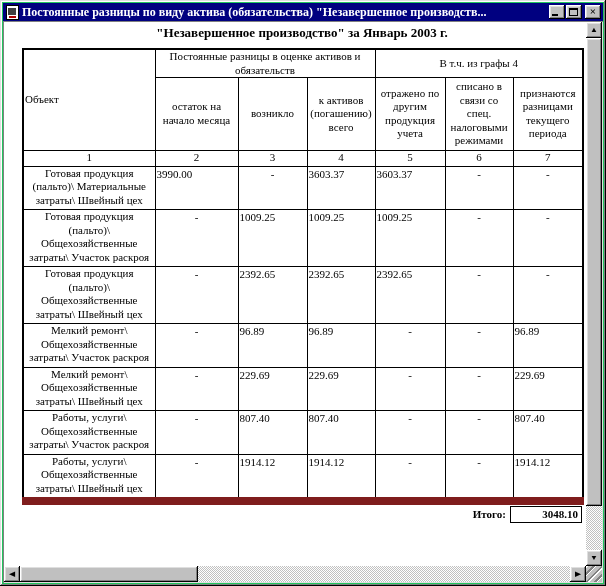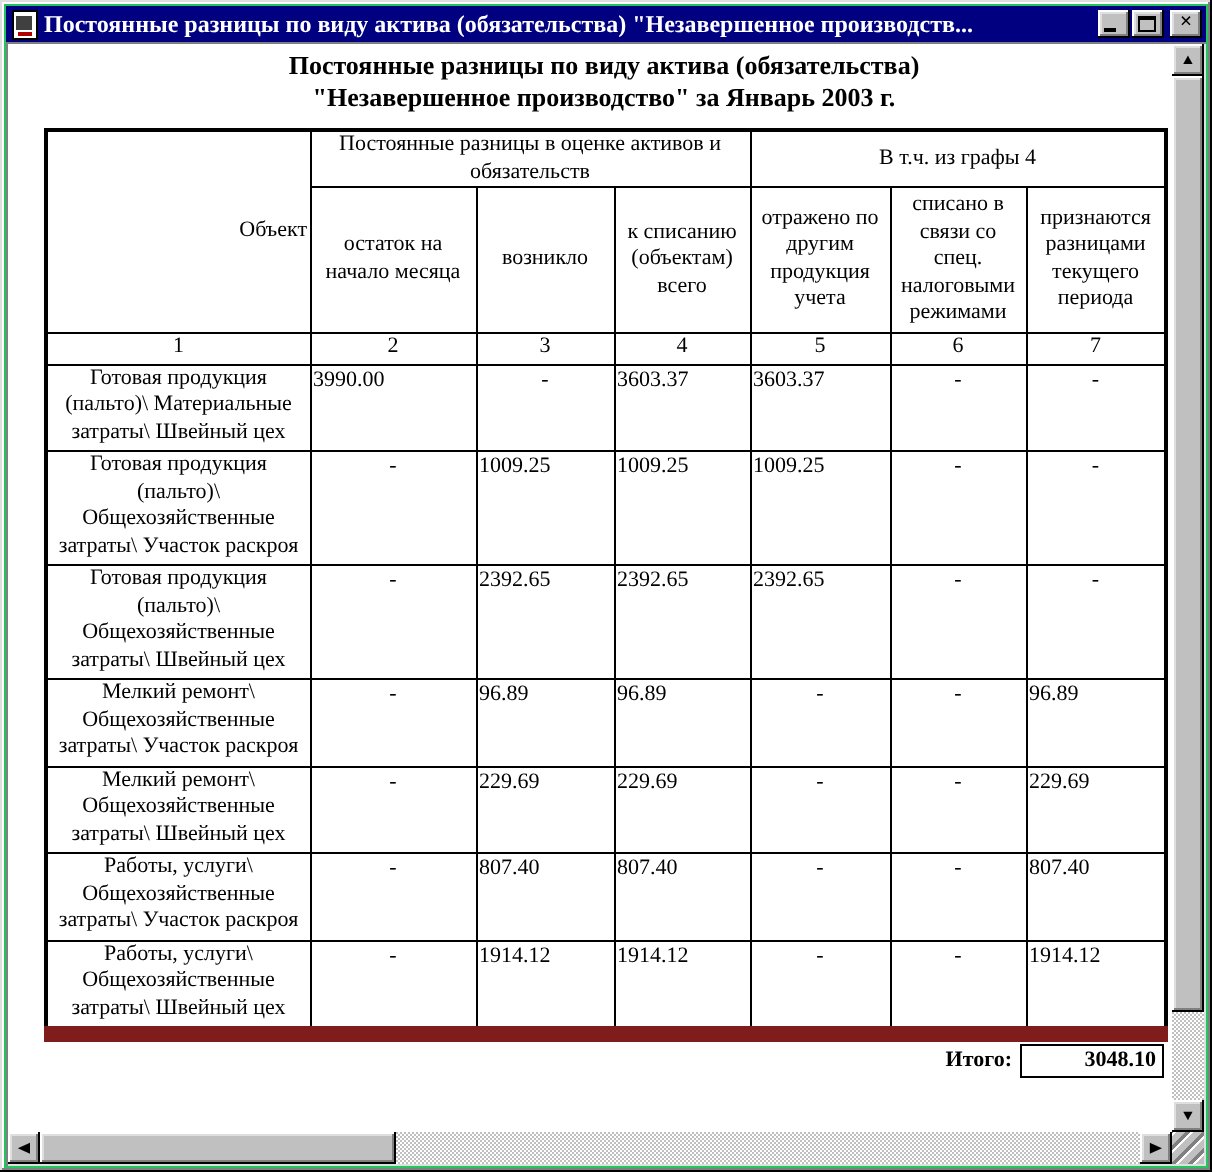--- a/index.html
+++ b/index.html
@@ -46,21 +46,21 @@
   .report{position:absolute;left:19px;top:4px;width:562px;color:#000;}
   .rtitle{width:560px;text-align:center;font-weight:bold;font-size:13px;line-height:16px;}
   .rtitle.second{margin-bottom:7px;}
   
   table.grid{border-collapse:collapse;table-layout:fixed;width:560px;
     border:2px solid #000;font-size:11px;color:#000;}
   table.grid th, table.grid td{border:1px solid #000;font-weight:normal;
     line-height:13.5px;overflow:hidden;}
   table.grid tr.lastrow td{border-bottom:8px solid #7f1d1d;}
   th.group{height:26px;text-align:center;vertical-align:middle;padding:0 2px;}
-  th.objhead{text-align:right;vertical-align:middle;}
+  th.objhead{text-align:left;vertical-align:middle;}
   th.sub{text-align:center;vertical-align:middle;padding:2px 1px;}
   td.colnum{height:16px;text-align:center;vertical-align:middle;padding:0;}
   td.obj{text-align:center;vertical-align:top;padding:0 2px 2px 2px;}
   td.cell-num{text-align:left;vertical-align:top;padding:1px 3px 0 1px;}
   td.cell-num.dash{text-align:center;padding:1px 1px 0 1px;}
   
   .totals{width:560px;margin-top:1px;display:flex;justify-content:flex-end;align-items:flex-start;height:18px;}
   .totals-label{font-weight:bold;font-size:11px;line-height:16px;margin-right:4px;}
   .totals-box{width:72px;height:17px;border:1px solid #000;font-weight:bold;font-size:11px;
     line-height:15px;text-align:right;padding-right:3px;background:#fff;}
@@ -103,21 +103,20 @@
       </div>
       <div class="win-btn close">
         <span>×</span>
       </div>
     </div>
   </div>
 
   <div class="content">
     <div class="report">
 
-      <div class="rtitle">Постоянные разницы по виду актива (обязательства)</div>
       <div class="rtitle second">"Незавершенное производство" за Январь 2003 г.</div>
 
       <table class="grid">
         <colgroup>
           <col style="width:132px">
             <col style="width:83px">
             <col style="width:69px">
           <col style="width:68px">
             <col style="width:70px">
             <col style="width:68px">
@@ -125,21 +124,21 @@
         </colgroup>
         <tbody>
           <tr>
             <th class="objhead" rowspan="2">Объект</th>
             <th class="group" colspan="3">Постоянные разницы в оценке активов и обязательств</th>
             <th class="group" colspan="3">В т.ч. из графы 4</th>
           </tr>
           <tr>
             <th class="sub">остаток на начало месяца</th>
             <th class="sub">возникло</th>
-            <th class="sub">к списанию (объектам) всего</th>
+            <th class="sub">к активов (погашению) всего</th>
             <th class="sub">отражено по другим продукция учета</th>
             <th class="sub">списано в связи со спец. налоговыми режимами</th>
             <th class="sub">признаются разницами текущего периода</th>
           </tr>
           <tr>
             <td class="colnum">1</td>
             <td class="colnum">2</td>
             <td class="colnum">3</td>
             <td class="colnum">4</td>
             <td class="colnum">5</td>

